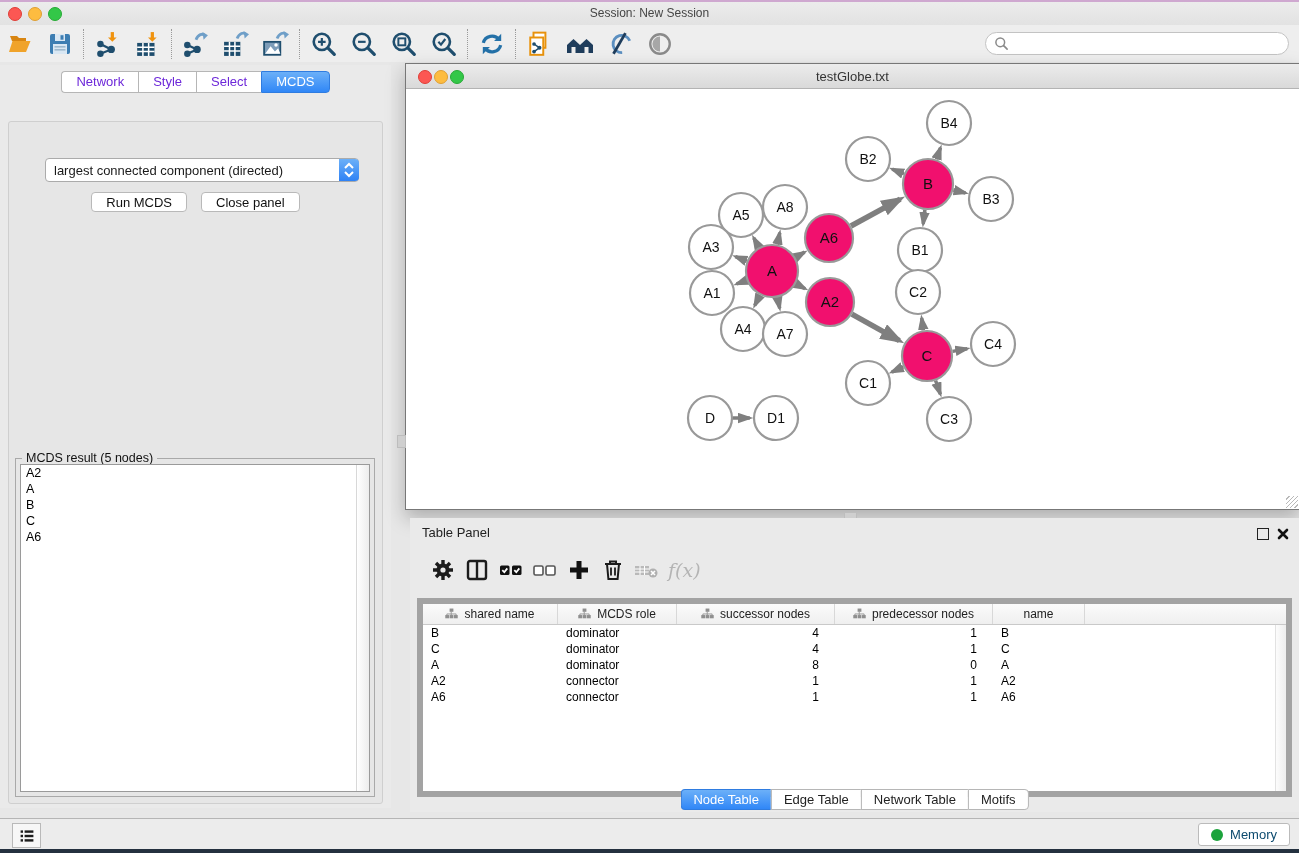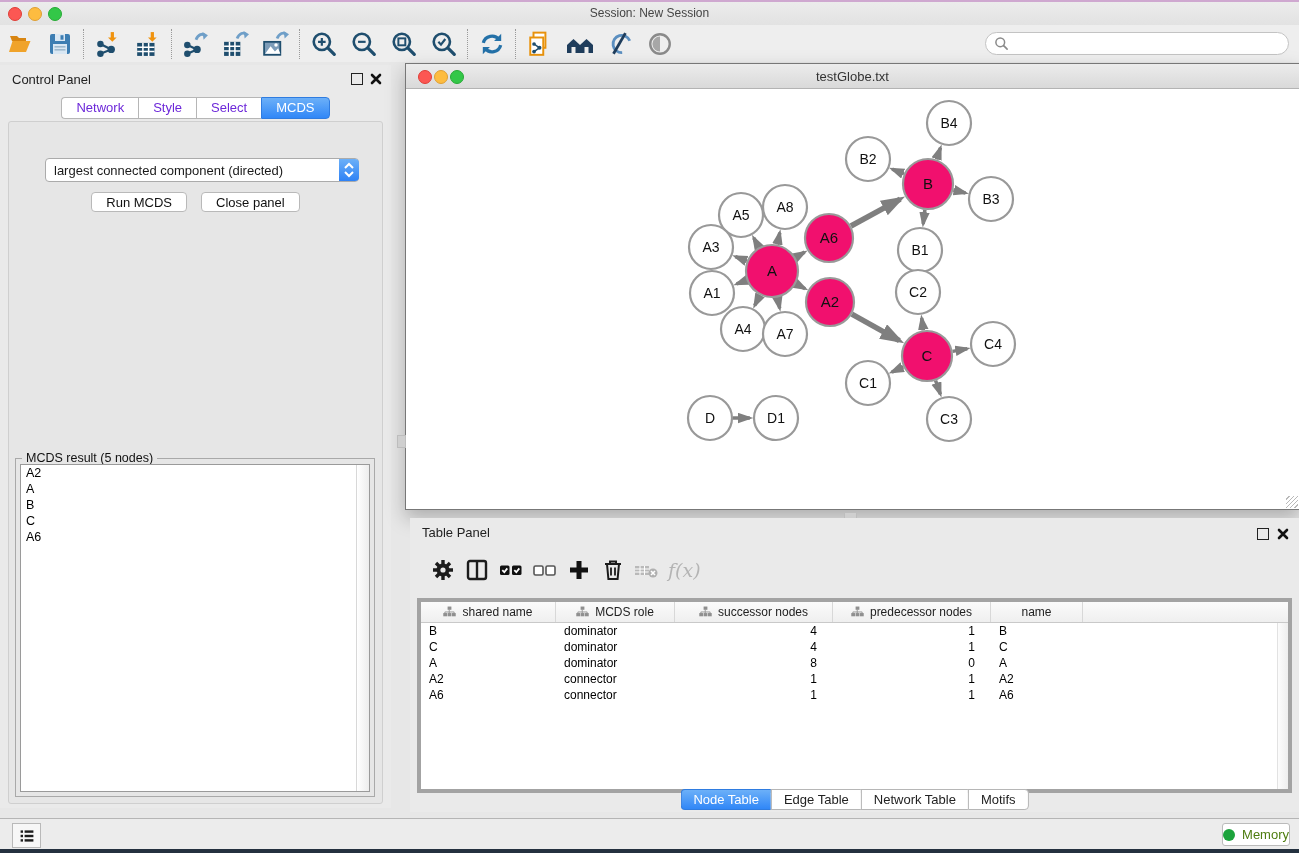--- a/index.html
+++ b/index.html
@@ -67,21 +67,21 @@
   .net-canvas{position:absolute;left:0;top:25px;right:0;bottom:0;background:#fff;overflow:hidden;border-radius:23px;}
   .resize-grip{position:absolute;right:1px;bottom:1px;width:12px;height:12px;
     background:repeating-linear-gradient(135deg,transparent,transparent 2px,#b9b9b9 2px,#b9b9b9 3px);}
   .split-v{position:absolute;left:397px;top:373px;width:7px;height:11px;background:#cfcfcf;border:1px solid #bdbdbd;}
   .split-h{position:absolute;left:844px;top:450px;width:11px;height:7px;background:#cfcfcf;border:1px solid #bdbdbd;}
   
   .tpanel{position:absolute;left:410px;top:456px;width:889px;height:294px;background:#eaeaea;}
   .tp-toolbar{position:absolute;left:0;top:28px;width:100%;height:48px;display:flex;align-items:center;padding-left:16px;box-sizing:border-box;}
   .tp-ic{width:34px;height:34px;display:flex;align-items:center;justify-content:center;flex:0 0 auto;}
   .fx-label{font-size:19px;color:#b4b4b4;font-family:"DejaVu Serif","Liberation Serif",serif;font-style:italic;margin-left:4px;}
-  .tbl-box{position:absolute;left:7px;right:7px;top:80px;height:187px;background:#fff;border:4px solid #a3a3a3;overflow:hidden;}
+  .tbl-box{position:absolute;left:7px;right:7px;top:80px;height:187px;background:#fff;border:6px solid #a3a3a3;overflow:hidden;}
   .tbl-grid{display:grid;grid-template-columns:135px 119px 158px 158px 92px 1fr;}
   .tbl-head{background:linear-gradient(#fbfbfb,#efefef);border-bottom:1px solid #c9c9c9;height:20px;}
   .th-cell{display:flex;align-items:center;justify-content:center;gap:6px;font-size:12px;color:#222;
     border-right:1px solid #d8d8d8;height:20px;cursor:pointer;}
   .th-cell:last-child{border-right:none;}
   .tbl-row{height:16px;}
   .td-cell{font-size:12px;color:#000;height:16px;line-height:16px;white-space:nowrap;overflow:hidden;}
   .td-left{padding-left:8px;text-align:left;}
   .td-right{padding-right:16px;text-align:right;}
   .tbl-scroll{position:absolute;right:0;top:21px;bottom:0;width:10px;background:linear-gradient(90deg,#fcfcfc,#eee);border-left:1px solid #e2e2e2;}
@@ -89,21 +89,21 @@
   .tp-tabs .tab{height:19px;line-height:19px;padding:0 12px;background:#fff;border:1px solid #b6b6b6;
     border-right:none;font-size:13px;color:#222;cursor:pointer;}
   .tp-tabs .tab:first-child{border-radius:4px 0 0 4px;}
   .tp-tabs .tab:last-child{border-right:1px solid #b6b6b6;border-radius:0 4px 4px 0;}
   .tp-tabs .tab.sel{background:linear-gradient(#6cb0f8,#3087f7);color:#fff;border-color:#2f7ce0;}
   
   .statusbar{position:absolute;left:0;top:818px;width:100%;height:31px;background:#ececec;border-top:1px solid #b5b5b5;}
   .list-btn{position:absolute;left:12px;top:4px;width:27px;height:23px;background:#f7f7f7;border:1px solid #b9b9b9;
     display:flex;align-items:center;justify-content:center;cursor:pointer;}
   .mem-btn{position:absolute;right:9px;top:4px;height:21px;background:#fff;border:1px solid #bbb;border-radius:3px;
-    display:flex;align-items:center;gap:7px;padding:0 0;cursor:pointer;font-size:13px;color:#4d7c0f;}
+    display:flex;align-items:center;gap:7px;padding:0 12px;cursor:pointer;font-size:13px;color:#0c4a6e;}
   .mem-dot{width:12px;height:12px;border-radius:50%;background:#1ca33c;}
   .bottom-strip{position:absolute;left:0;top:849px;width:100%;height:4px;background:#24313f;}
 </style>
 </head>
 <body>
 
 <div class="app">
   <div class="top-strip"></div>
 
   <div class="titlebar">
@@ -251,27 +251,20 @@
           <circle cx="10" cy="10" r="7" stroke="#8a8a8a" stroke-width="2.4" fill="none"></circle>
           <path d="M15.5 15.5L21 21" stroke="#8a8a8a" stroke-width="2.6" stroke-linecap="round"></path>
         </svg>
       <input value="" placeholder="" style="">
     </div>
   </div>
 
   <div class="main">
 
     <div class="cpanel">
-      <div class="panel-head">
-        <span class="panel-title">Control Panel</span>
-        <span class="wicon float-icon" style="right:28px;"></span>
-        <svg class="wicon" style="right:9px;" width="12" height="12" viewBox="0 0 12 12">
-            <path d="M2 2l8 8M10 2l-8 8" stroke="#111" stroke-width="2.6" stroke-linecap="round"></path>
-          </svg>
-      </div>
       <div class="seg">
         <span class="tab">Network</span>
         <span class="tab">Style</span>
         <span class="tab">Select</span>
         <span class="tab sel">MCDS</span>
       </div>
       <div class="cp-box">
         <div class="dropdown">
           <span class="dd-text">largest connected component (directed)</span>
           <span class="dd-btn">

